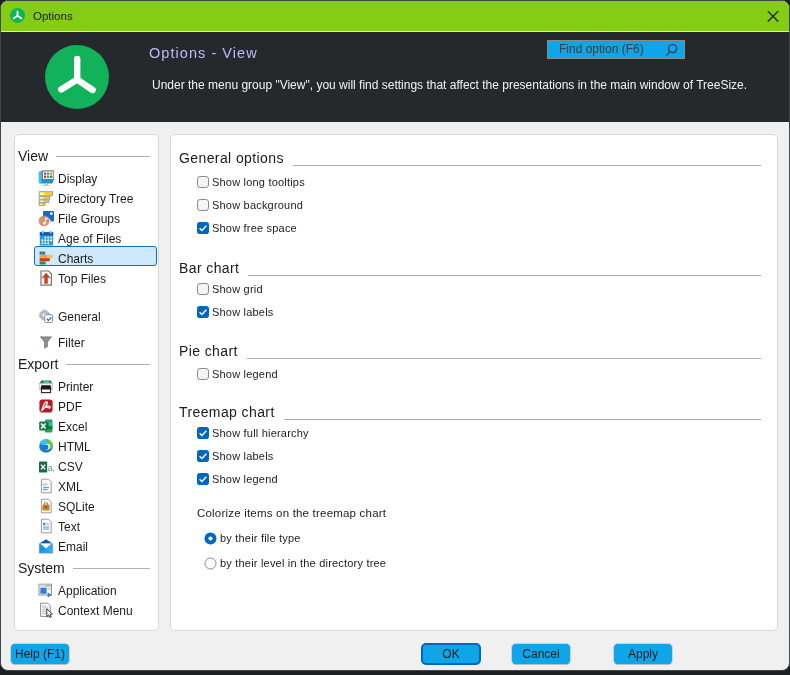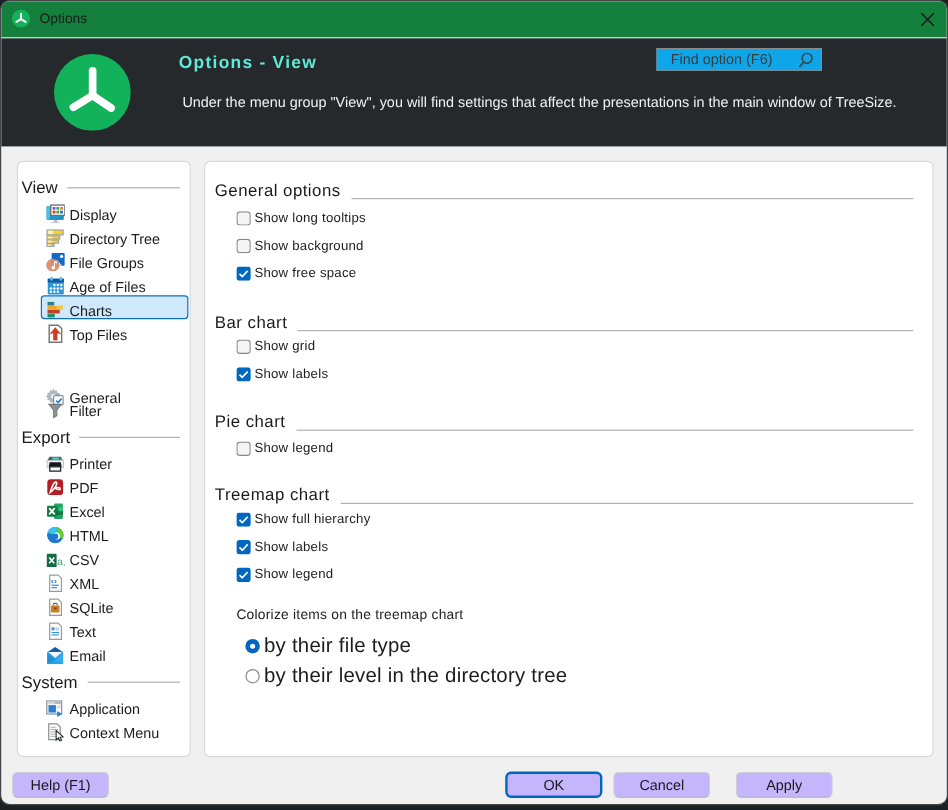--- a/index.html
+++ b/index.html
@@ -1,40 +1,40 @@
 <!DOCTYPE html>
 <html><head><meta charset="utf-8"><style>
 *{margin:0;padding:0;box-sizing:border-box}
 html,body{width:790px;height:675px;overflow:hidden}
 body{font-family:"Liberation Sans",sans-serif;background:#1d2022;position:relative}
 .win{position:absolute;left:0;top:0;width:790px;height:671px;border-radius:8px;background:#f0f0f0;overflow:hidden;border:1px solid #43474a}
-.titlebar{position:absolute;left:0;top:0;width:100%;height:31px;background:#15803d;border-bottom:1px solid #e8e8e8}
+.titlebar{position:absolute;left:0;top:0;width:100%;height:31px;background:#84cc16;border-bottom:1px solid #e8e8e8}
 .tbicon{position:absolute;left:9px;top:7px}
 .tbtitle{position:absolute;left:32px;top:9px;font-size:11.5px;color:#1a1a1a}
 .closex{position:absolute;right:2px;top:0px}
 .hdr{position:absolute;left:0;top:31px;width:100%;height:90px;background:#25292c}
-.hdrtitle{position:absolute;left:148px;top:13px;font-size:14.5px;font-weight:bold;letter-spacing:1.05px;color:#5eead4}
+.hdrtitle{position:absolute;left:148px;top:13px;font-size:14.5px;font-weight:normal;letter-spacing:1.05px;color:#c4b5fd}
 .hdrdesc{position:absolute;left:151px;top:46px;font-size:12px;color:#f2f2f2}
 .search{position:absolute;left:546px;top:8px;width:138px;height:19px;background:#0ea5e9;border:1px solid #8a8a8a;font-size:12px;color:#3c3c3c;line-height:17px;padding-left:11px}
 .search svg{position:absolute;right:5px;top:2px}
 .panel{position:absolute;background:#fff;border:1px solid #d9d9d9;border-radius:5px}
 #sidebar{left:13px;top:133px;width:145px;height:497px}
 #content{left:169px;top:133px;width:608px;height:497px}
 .shead{position:absolute;left:17px;width:132px;display:flex;align-items:center;font-size:14px;color:#1a1a1a;height:18px}
 .shead i{flex:1;height:1px;background:#b0b0b0;margin-left:8px;font-style:normal}
 .sitem{position:absolute;left:37px;height:20px;display:flex;align-items:flex-end;font-size:12px;color:#1c1c1c;white-space:nowrap}
 .sitem svg{margin-right:4px}
 .sel{position:absolute;left:33px;top:245px;width:123px;height:19.5px;background:#cfe8fb;border:1.5px solid #0e6fc0;border-radius:3px}
 .chead{position:absolute;left:178px;width:582px;display:flex;align-items:flex-end;font-size:14px;letter-spacing:0.4px;color:#1a1a1a;height:18px}
 .chead i{flex:1;height:1px;background:#b0b0b0;margin-left:9px}
 .cb{position:absolute;left:196px;height:18px;display:flex;align-items:center;font-size:11px;letter-spacing:0.2px;color:#1c1c1c;white-space:nowrap}
 .cb svg{margin-right:3px}
-.rad{position:absolute;left:203px;height:18px;display:flex;align-items:center;font-size:17px;letter-spacing:0.2px;color:#1c1c1c;white-space:nowrap}
+.rad{position:absolute;left:203px;height:18px;display:flex;align-items:center;font-size:11px;letter-spacing:0.2px;color:#1c1c1c;white-space:nowrap}
 .rad svg{margin-right:3px}
-.btn{position:absolute;height:22px;width:81px;background:#c4b5fd;border:1px solid #d0d0d0;border-bottom-color:#bbb;border-radius:5px;font-size:12px;color:#1a1a1a;text-align:center;line-height:20px;top:642px}
+.btn{position:absolute;height:22px;width:60px;background:#0ea5e9;border:1px solid #d0d0d0;border-bottom-color:#bbb;border-radius:5px;font-size:12px;color:#1a1a1a;text-align:center;line-height:20px;top:642px}
 #ok{left:420px;border:2px solid #0067c0;line-height:18px}
 #cancel{left:510px}
 #apply{left:612px}
 #help{left:9px;top:642px}
 .lbl{position:absolute;font-size:11.5px;letter-spacing:0.2px;color:#1c1c1c}
 </style></head>
 <body>
 <div class="win">
 <div class="titlebar">
 <span class="tbicon"><svg width="15" height="15">
@@ -146,21 +146,21 @@
       </svg>
       <span>Charts</span>
     </div>
 <div class="sitem" style="top:265px">
       <svg width="16" height="16" viewBox="0 0 16 16">
         <path d="M3 1 h7.6 l2.8 2.8 v11.4 H3 Z" fill="#fdfdfd" stroke="#767676" stroke-width="1.2"></path>
         <path d="M8.1 3 L12.3 8.1 L9.6 7.3 v6.1 H6.6 V7.3 L3.9 8.1 Z" fill="#cc4023" stroke="#b0401c" stroke-width="0.5"></path>
       </svg>
       <span>Top Files</span>
     </div>
-<div class="sitem" style="top:318px">
+<div class="sitem" style="top:303px">
       <svg width="16" height="16" viewBox="0 0 16 16">
         <path d="M6.5 0.8 l0.9 1.7 1.9-0.3 0.4 1.9 1.9 0.4 -0.3 1.9 1.7 0.9 -1.7 0.9 0.3 1.9 -1.9 0.4 -0.4 1.9 -1.9-0.3 -0.9 1.7 -0.9-1.7 -1.9 0.3 -0.4-1.9 -1.9-0.4 0.3-1.9 -1.7-0.9 1.7-0.9 -0.3-1.9 1.9-0.4 0.4-1.9 1.9 0.3 Z" fill="#b0b9c0"></path>
         <circle cx="6.5" cy="7.3" r="2" fill="#f2f4f5"></circle>
         <rect x="9.1" y="5.7" width="3.2" height="1.8" rx="0.5" fill="#8a9298"></rect>
         <rect x="6.7" y="6.7" width="7.9" height="7.7" rx="0.8" fill="#fff" stroke="#8a9298" stroke-width="1"></rect>
         <path d="M8.8 10.8 l1.6 1.6 2.9-3.2" fill="none" stroke="#2f7cc4" stroke-width="1.4"></path>
       </svg>
       <span>General</span>
     </div>
 <div class="sitem" style="top:329px">

